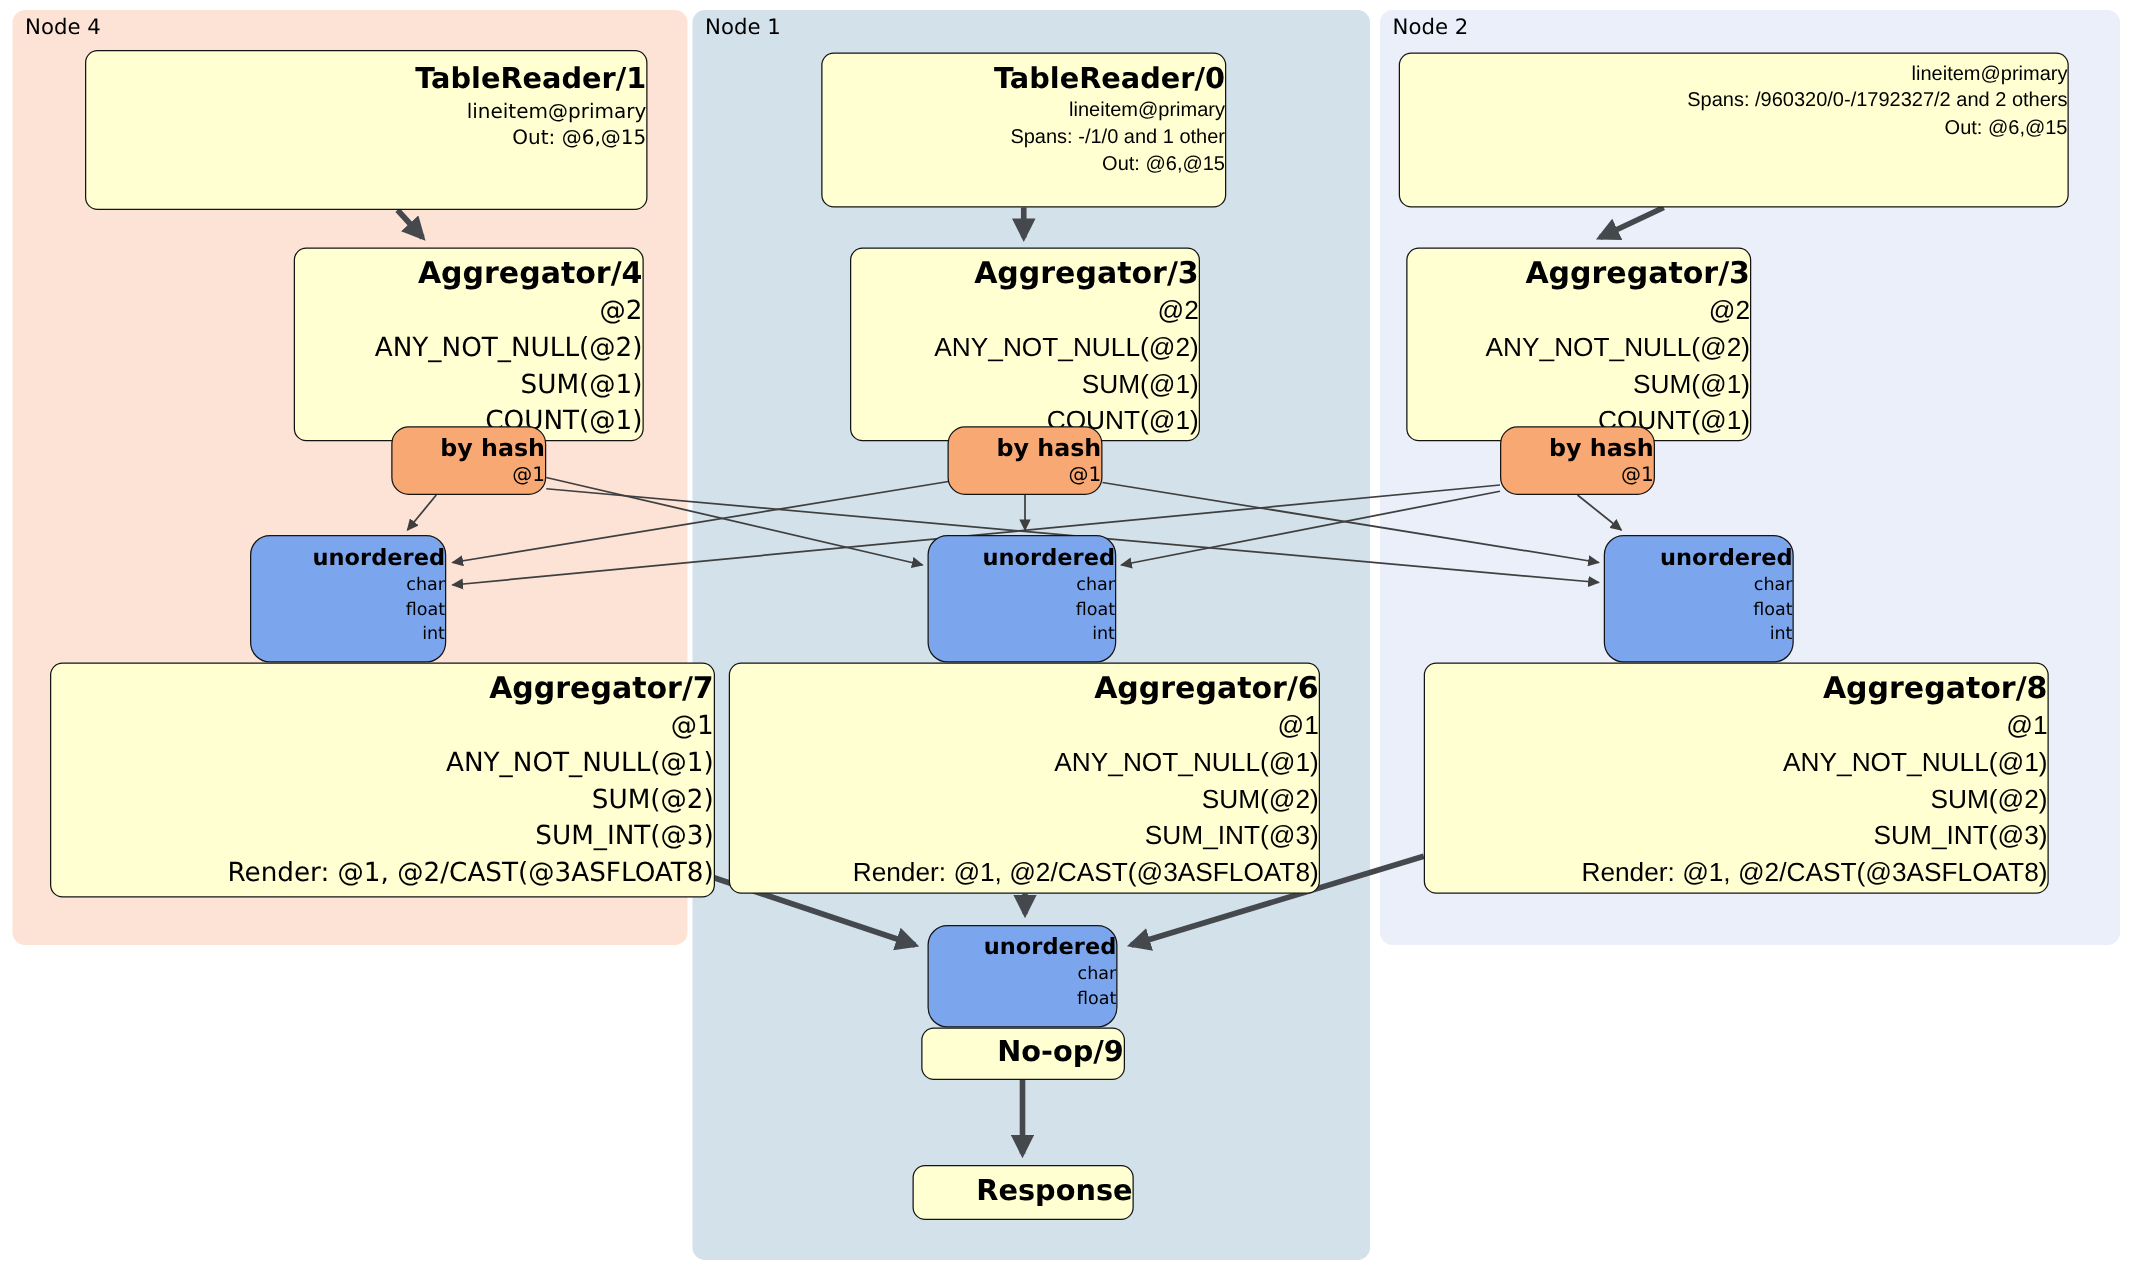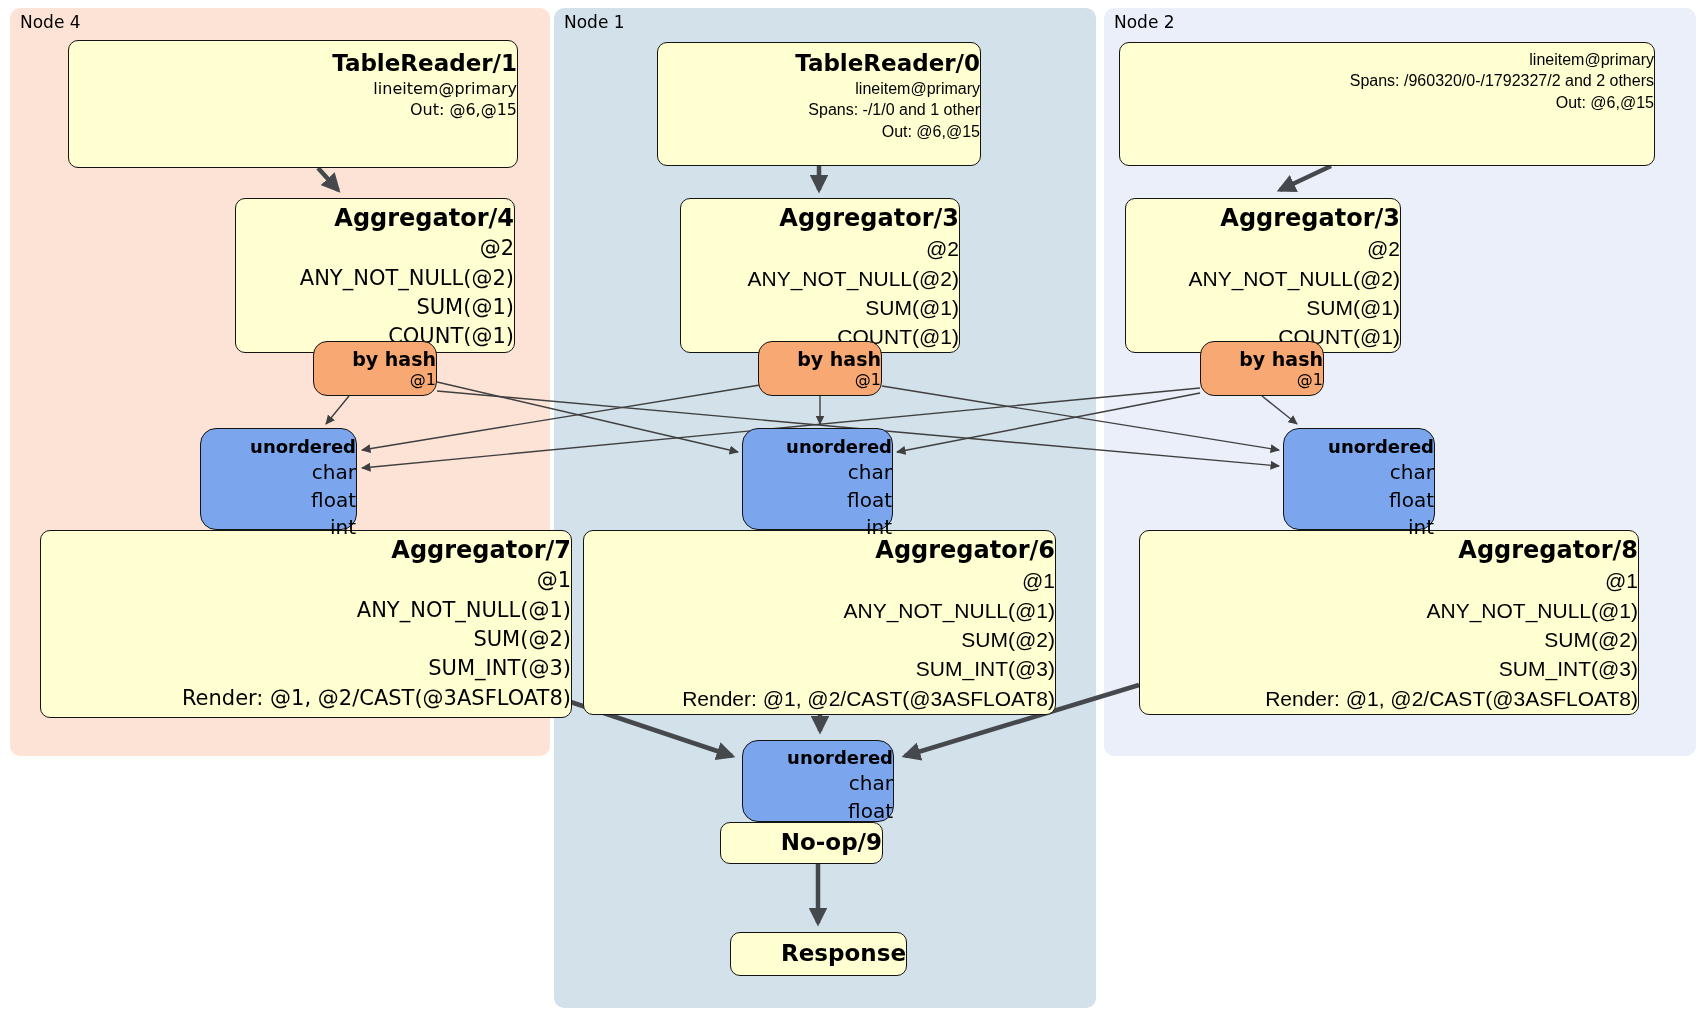--- a/index.html
+++ b/index.html
@@ -16,39 +16,39 @@
   .box .title{font-weight:700;font-size:23px;line-height:1.26;}
   .box .line{font-size:16px;line-height:1.33;}
   .big .title{font-size:24px;line-height:1.3;}
   .big .line{font-size:21px;line-height:1.4;}
   .narrow .line{font-family:"Liberation Sans","DejaVu Sans",sans-serif;}
   .router{background:#f8a873;border-radius:14px;z-index:3;}
   .router .title{font-size:19px;line-height:1.2;}
   .router .line{font-size:16px;line-height:1.15;}
   .stream{background:#7ba6ee;border-radius:16px;z-index:3;}
   .stream .title{font-size:18px;line-height:1.35;}
-  .stream .line{font-size:20px;line-height:1.38;}
+  .stream .line{font-size:14px;line-height:1.38;}
   
   #tr1{left:68px;top:40px;width:450px;height:128px;padding-top:8px;}
   #agg4{left:235px;top:198px;width:280px;height:155px;padding-top:4px;}
   #bh0{left:313px;top:341px;width:124px;height:55px;padding-top:6px;}
   #un0{left:200px;top:428px;width:157px;height:102px;padding-top:6px;}
   #agg7{left:40px;top:530px;width:532px;height:188px;padding-top:4px;}
   #tr0{left:657px;top:42px;width:324px;height:124px;padding-top:6px;}
   #agg3{left:680px;top:198px;width:280px;height:155px;padding-top:4px;}
   #bh1{left:758px;top:341px;width:124px;height:55px;padding-top:6px;}
   #un1{left:742px;top:428px;width:151px;height:102px;padding-top:6px;}
   #agg6{left:583px;top:530px;width:473px;height:185px;padding-top:4px;}
   #tr2{left:1119px;top:42px;width:536px;height:124px;padding-top:6px;}
   #agg5{left:1125px;top:198px;width:276px;height:155px;padding-top:4px;}
   #bh2{left:1200px;top:341px;width:124px;height:55px;padding-top:6px;}
   #un2{left:1283px;top:428px;width:152px;height:102px;padding-top:6px;}
   #agg8{left:1139px;top:530px;width:500px;height:185px;padding-top:4px;}
   #unB{left:742px;top:740px;width:152px;height:82px;padding-top:5px;}
-  #noop{left:720px;top:822px;width:163px;height:42px;padding-top:5px;}
+  #noop{left:737px;top:822px;width:163px;height:42px;padding-top:5px;}
   #resp{left:730px;top:932px;width:177px;height:44px;padding-top:6px;}
   .e-thin{stroke:#3f3f3f;stroke-width:1.4;fill:none;}
   .e-thick{stroke:#45494d;stroke-width:4.5;fill:none;}
 </style>
 </head>
 <body>
 
 <div class="stage">
 
   <div class="cluster" id="cl0">

